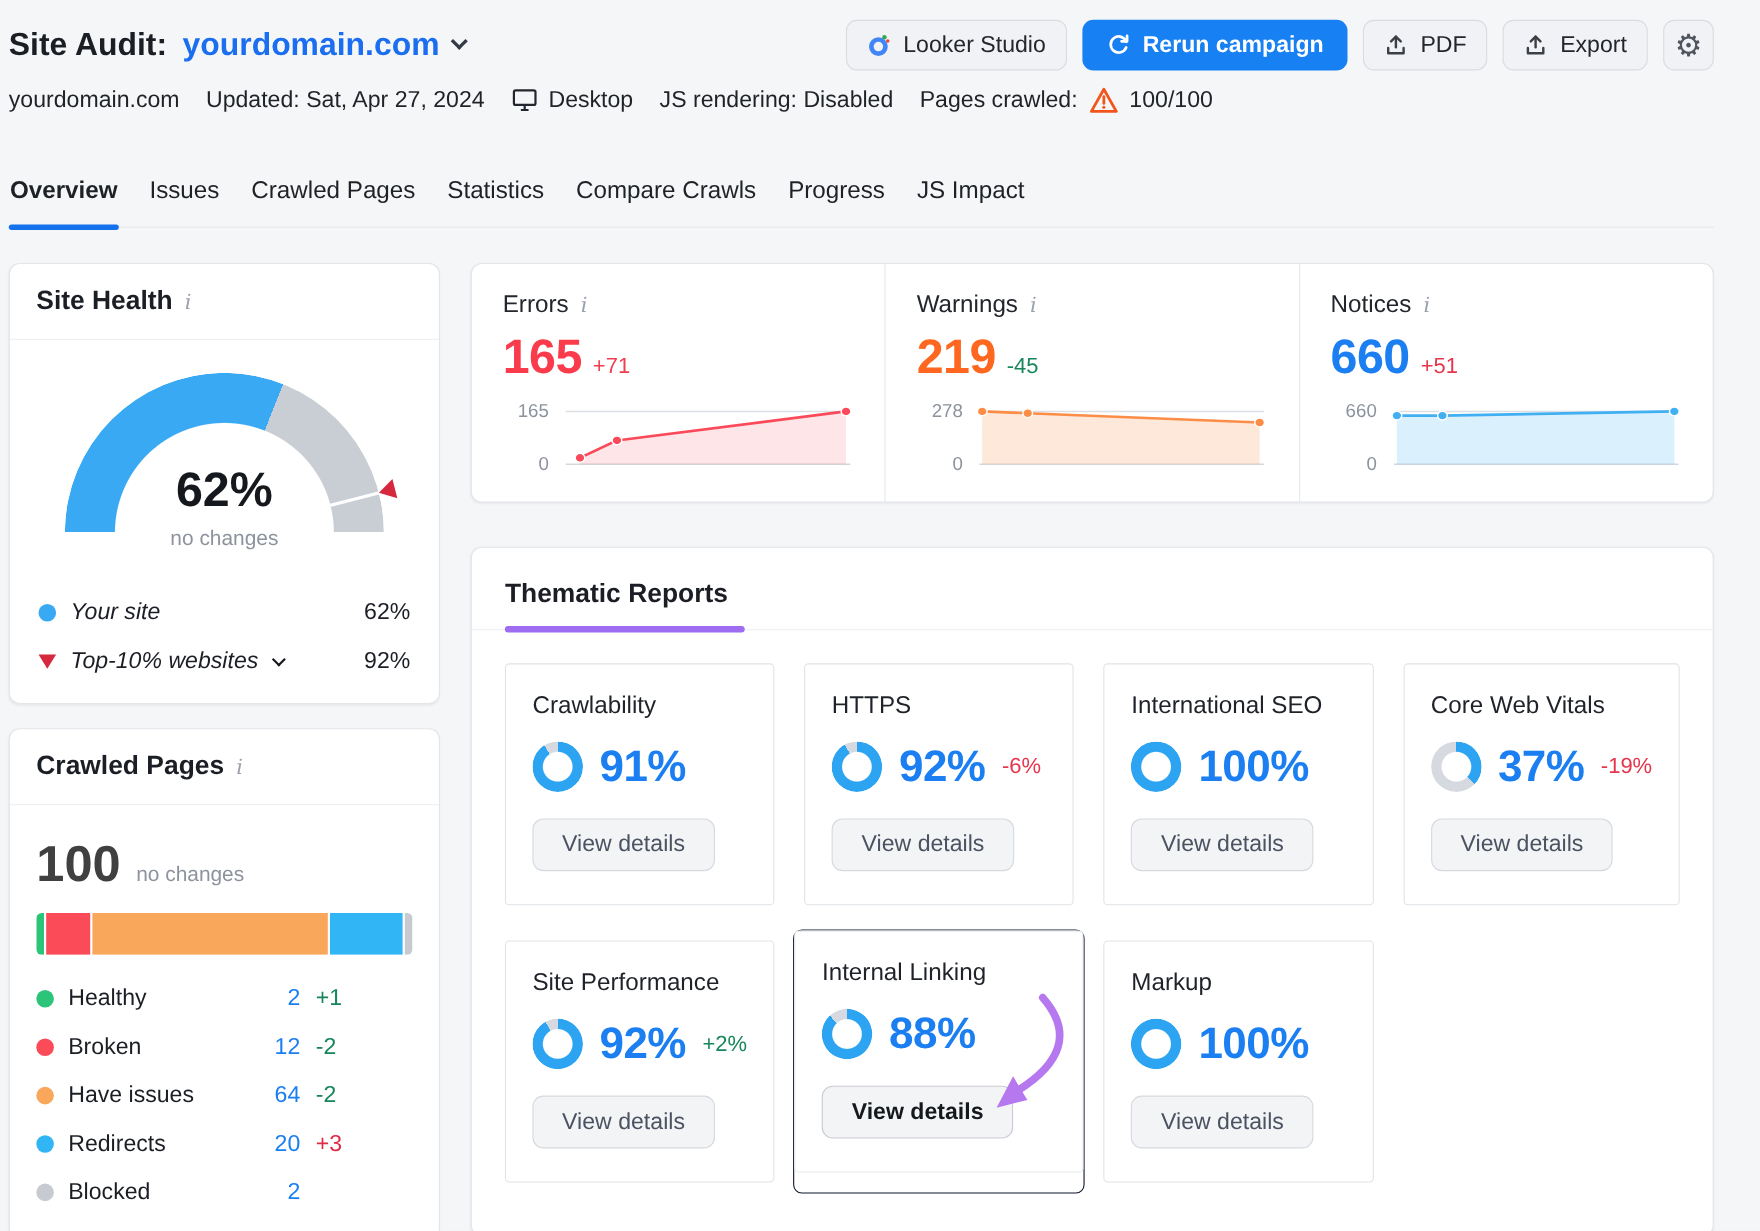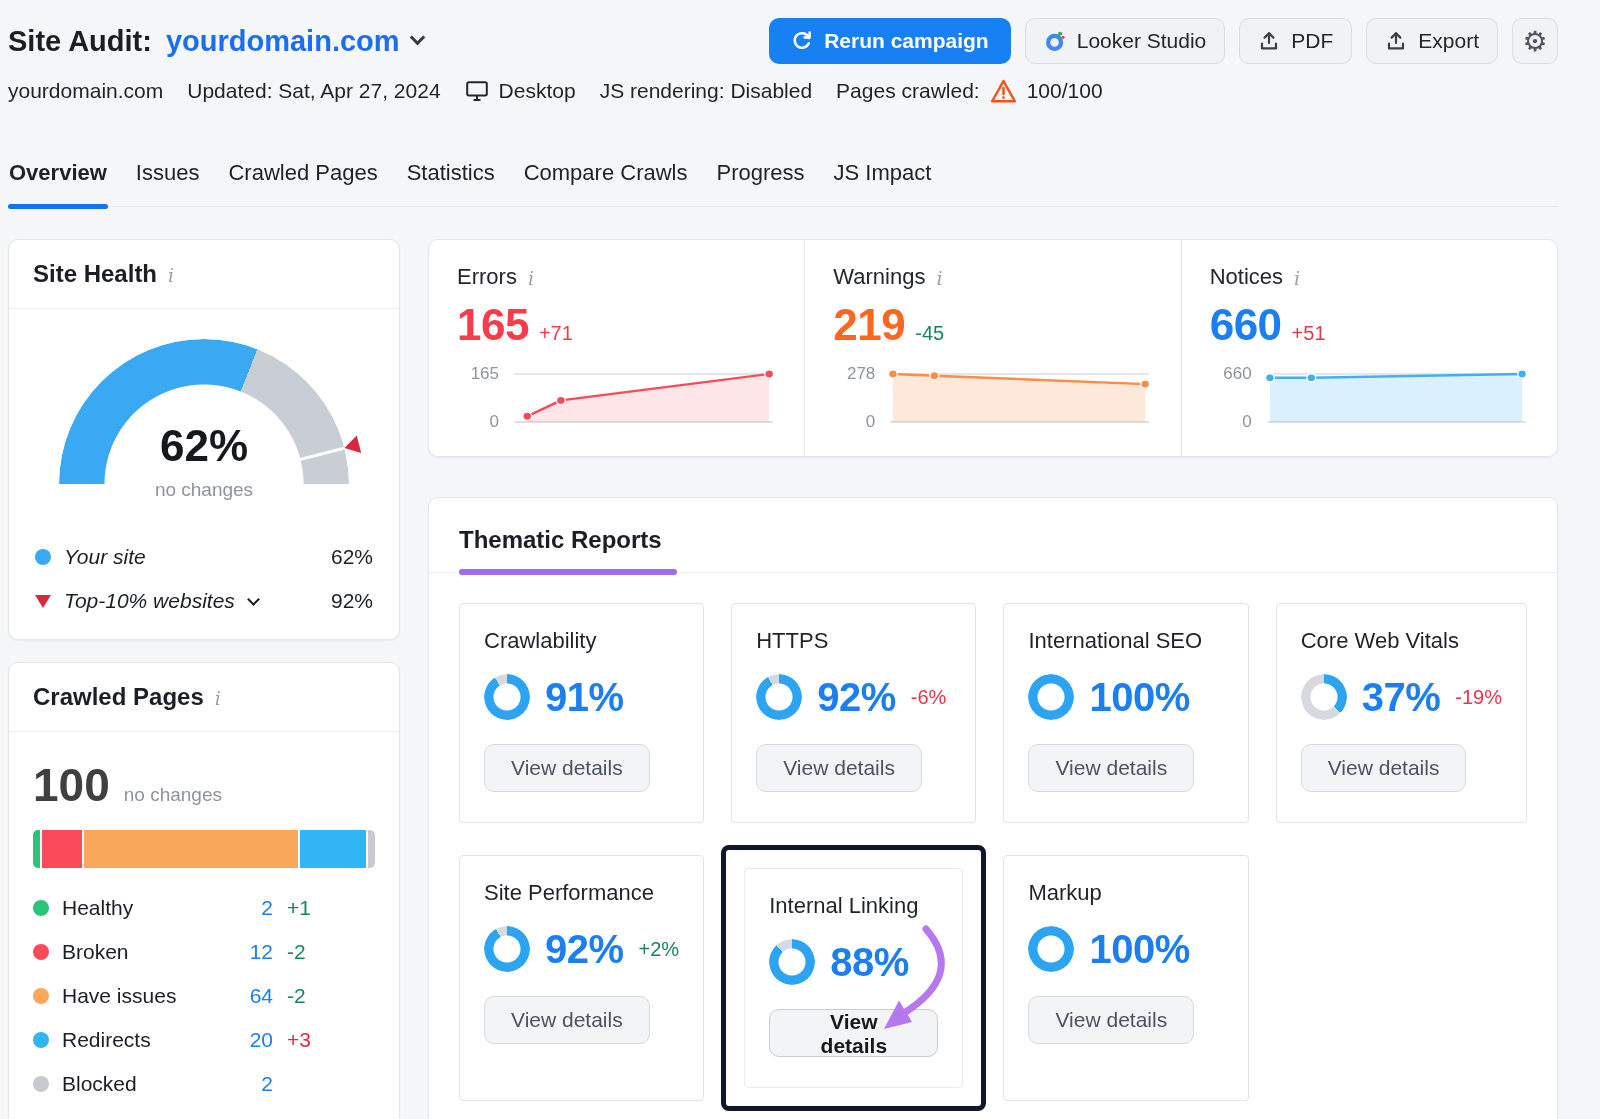--- a/index.html
+++ b/index.html
@@ -91,56 +91,56 @@
   .thematic-underline { position:absolute; left:30px; bottom:-3px; width:218px; height:6px; border-radius:3px; background:#9d6cf0; }
   .thematic-grid { display:grid; grid-template-columns:repeat(4,1fr); gap:32px 27px; padding:30px 30px 48px; }
   .t-card { background:#fff; border:1px solid #e0e3e8; border-radius:4px; padding:24px 24px 30px; position:relative; }
   .t-title { font-size:22px; color:#1f2329; }
   .t-value-row { display:flex; align-items:center; gap:15px; margin-top:20px; }
   .donut { width:46px; height:46px; border-radius:50%; flex:none;
     -webkit-mask:radial-gradient(circle, transparent 13px, #000 14px); mask:radial-gradient(circle, transparent 13px, #000 14px); }
   .t-percent { font-size:40px; font-weight:700; color:#1b7ff2; letter-spacing:-0.5px; }
   .t-delta { font-size:20px; font-weight:500; }
   .t-btn { margin-top:24px; height:48px; padding:0 26px; border-radius:10px; border:1px solid #d6d9de; background:#f3f4f6; font-size:21px; color:#4b5261; font-family:inherit; cursor:pointer; }
-  .hl-wrap { position:relative; margin:-10px; padding:18px; border:5px solid #0f172a; border-radius:8px; z-index:2; }
+  .hl-wrap { position:relative; margin:-10px; padding:0; border:1px solid #0f172a; border-radius:8px; z-index:2; }
   .hl-wrap .t-card { border-color:#e7eaee; }
   .hl-wrap .t-btn { font-weight:700; color:#15181d; border-color:#c9ccd2; }
   .hl-arrow { position:absolute; top:56px; right:2px; width:120px; height:122px; pointer-events:none; z-index:3; }
 </style>
 </head>
 <body>
 
 <div class="page">
 
   <header class="topbar">
     <div class="title-row">
       <h1 class="app-title">Site Audit:</h1>
       <button class="domain-btn">
         <span>yourdomain.com</span>
         <span class="chev"></span>
       </button>
       <div class="toolbar">
-        <button class="btn btn-primary">
-          <span style="display:flex">
-            <svg width="22" height="22" viewBox="0 0 22 22" fill="none">
-                <path d="M17.8 13.2A7.3 7.3 0 1 1 17.9 8" stroke="#fff" stroke-width="2.5" stroke-linecap="round"></path>
-                <path d="M18.6 2.6v5h-5" stroke="#fff" stroke-width="2.5" stroke-linecap="round" stroke-linejoin="round" fill="none"></path>
-              </svg>
-          </span>
-          <span>Rerun campaign</span>
-        </button>
         <button class="btn btn-secondary">
           <span style="display:flex">
             <svg width="22" height="22" viewBox="0 0 24 24">
                 <circle cx="11.5" cy="13.5" r="7" fill="none" stroke="#4285f4" stroke-width="4.6"></circle>
                 <circle cx="17.5" cy="4.2" r="2.2" fill="#34a853"></circle>
                 <circle cx="20.8" cy="8" r="1.7" fill="#ea4335"></circle>
               </svg>
           </span>
           <span>Looker Studio</span>
+        </button>
+        <button class="btn btn-primary">
+          <span style="display:flex">
+            <svg width="22" height="22" viewBox="0 0 22 22" fill="none">
+                <path d="M17.8 13.2A7.3 7.3 0 1 1 17.9 8" stroke="#fff" stroke-width="2.5" stroke-linecap="round"></path>
+                <path d="M18.6 2.6v5h-5" stroke="#fff" stroke-width="2.5" stroke-linecap="round" stroke-linejoin="round" fill="none"></path>
+              </svg>
+          </span>
+          <span>Rerun campaign</span>
         </button>
         <button class="btn btn-secondary">
           <span style="display:flex">
             <svg width="22" height="22" viewBox="0 0 22 22" fill="none" stroke="#3c4046" stroke-width="2.2" stroke-linecap="round" stroke-linejoin="round">
                 <path d="M11 13V3.4"></path>
                 <path d="M6.6 7.6 11 3.2l4.4 4.4"></path>
                 <path d="M4 13.6v4.8h14v-4.8"></path>
               </svg>
           </span>
           <span>PDF</span>

